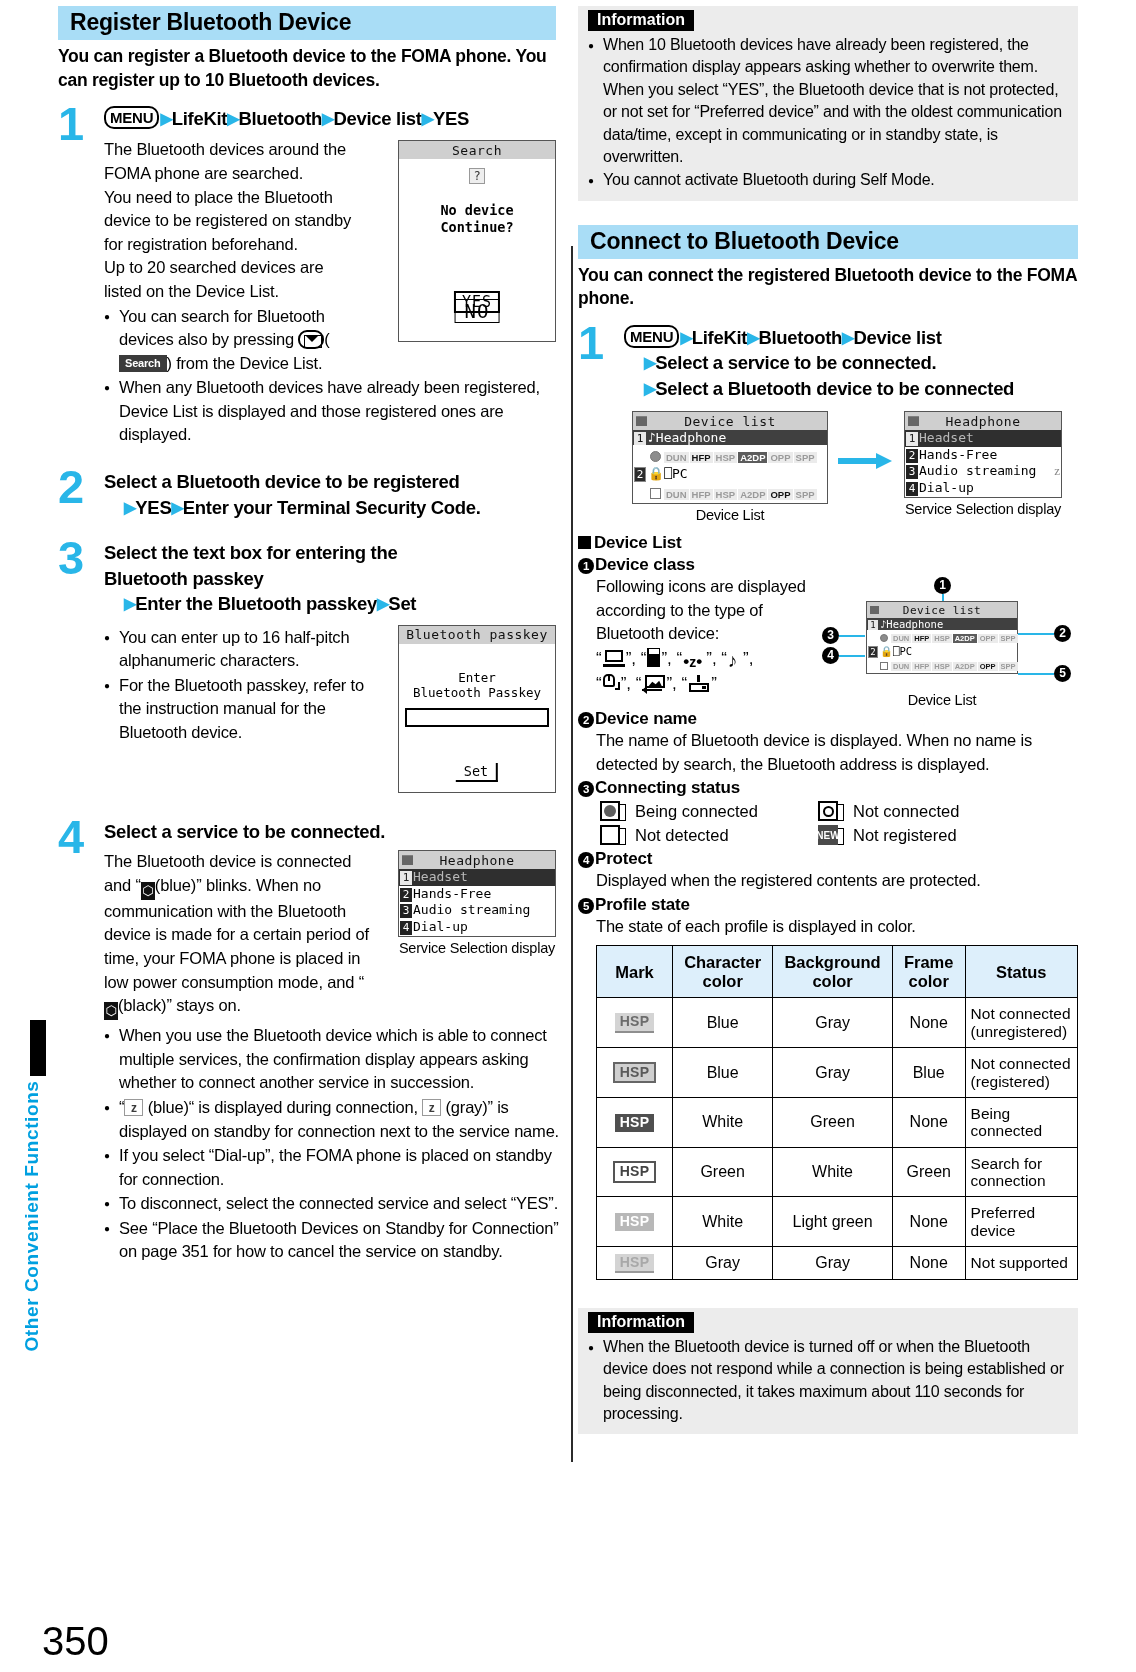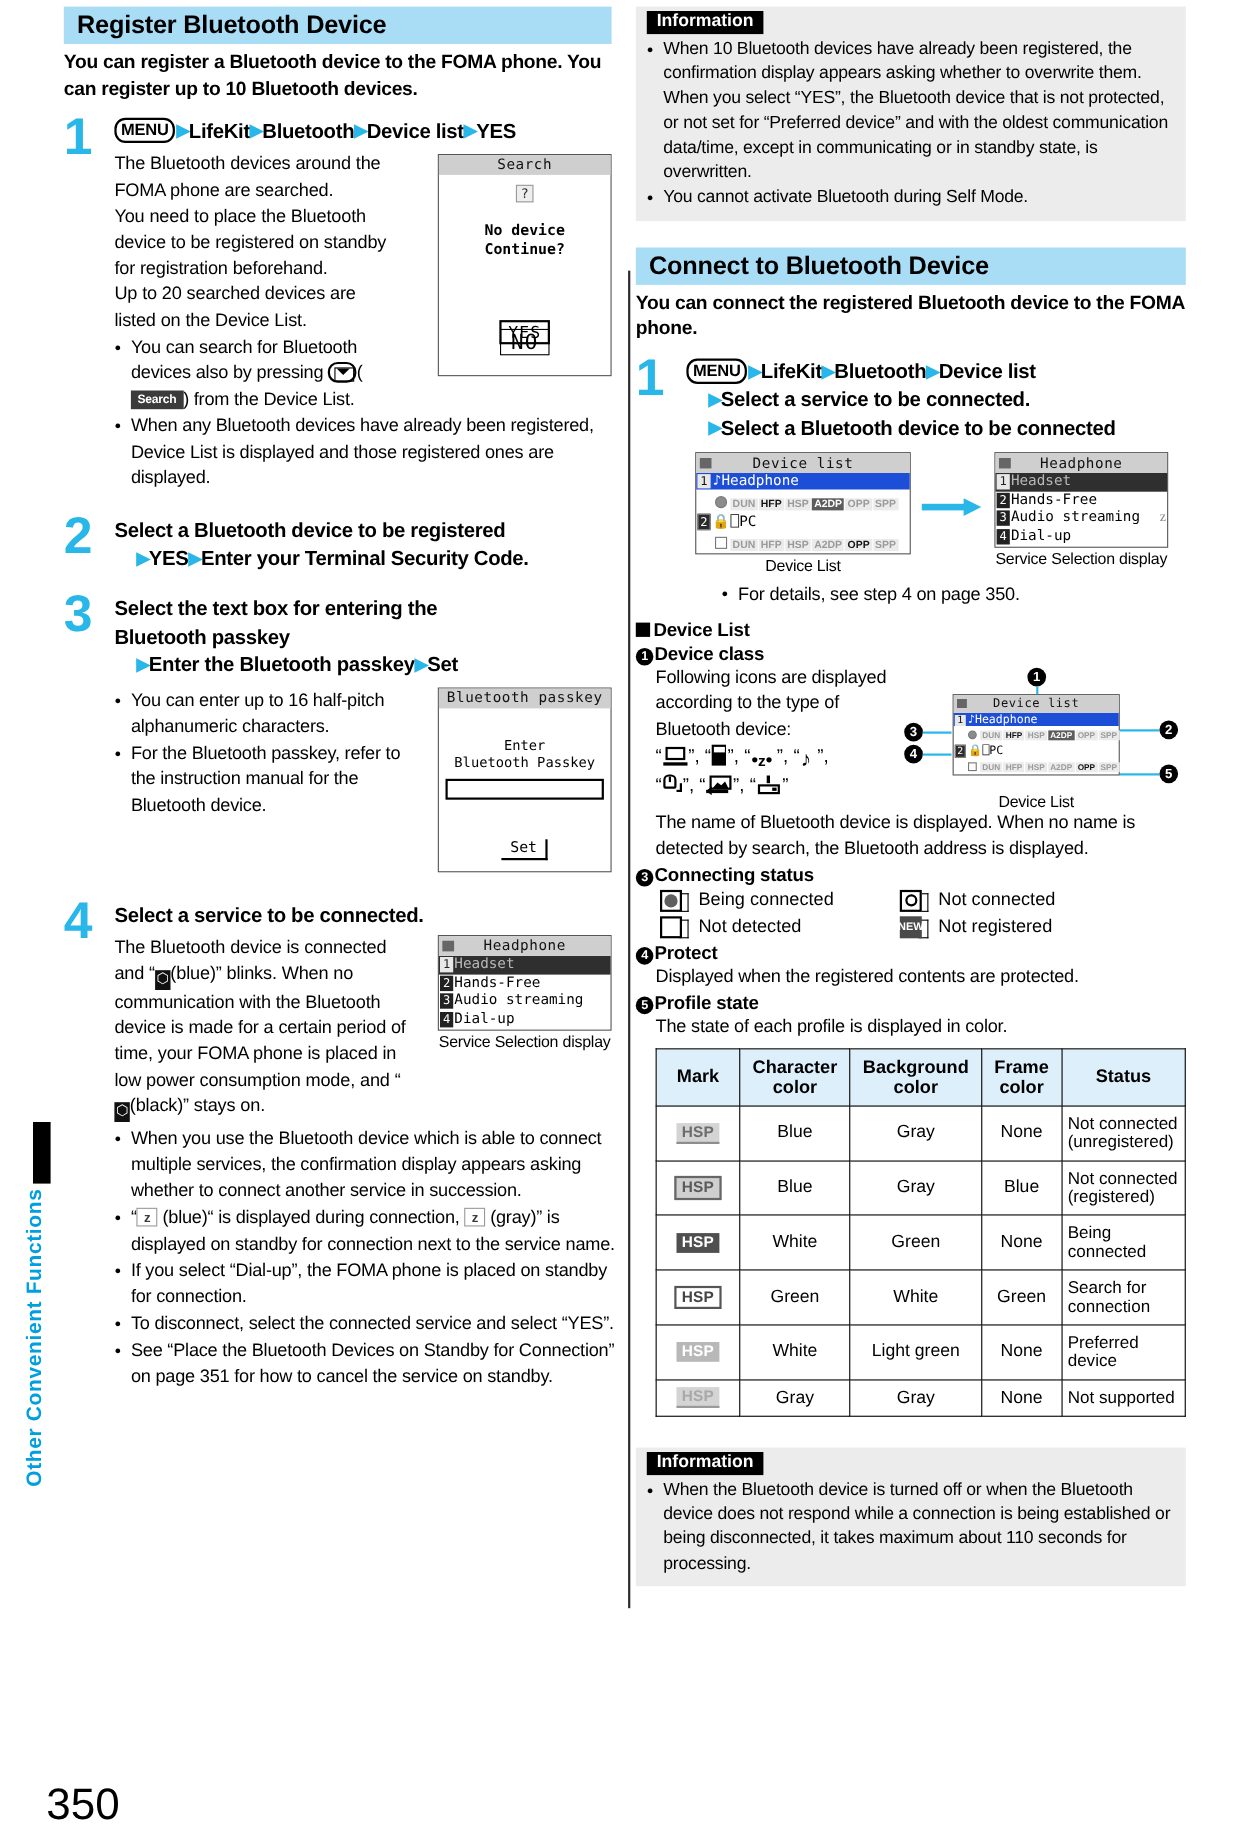--- a/index.html
+++ b/index.html
@@ -176,21 +176,21 @@
   .scr-service .row .n {
     display:inline-block; background:#222; color:#fff; width: 12px; text-align:center;
     font-size: 11px; margin-right: 1px;
   }
   .scr-service .row.sel { background: #2f2f2f; color: #b9b9b9; }
   .scr-service .row.sel .n { background:#e8e8e8; color:#222; }
 
   
   .scr-devlist { width: 196px; }
   .scr-devlist .row1 {
-    background: #1d4ed8; color: #fff; font-size: 13px; padding: 0 1px; white-space:nowrap;
+    background: #404040; color: #fff; font-size: 13px; padding: 0 1px; white-space:nowrap;
   }
   .scr-devlist .row2 { font-size: 13px; padding: 0 1px; white-space:nowrap; }
   .scr-devlist .idx {
     display:inline-block; background:#e8e8e8; color:#111; width: 12px;
     text-align:center; font-size: 11px; margin-right:2px;
   }
   .scr-devlist .idx.dark { background:#2b2b2b; color:#fff; border:1px solid #888;}
   .proflist { padding: 1px 0 1px 17px; white-space: nowrap; }
   .prof {
     display:inline-block; font-family:"Liberation Sans",sans-serif;
@@ -525,23 +525,20 @@
           </div>
           <div class="row sel"><span class="n">1</span><span>Headset</span></div>
           <div class="row"><span class="n">2</span><span>Hands-Free</span></div>
           <div class="row"><span class="n">3</span><span>Audio streaming</span><span style="float:right;color:#888;">ᴢ</span></div>
           <div class="row"><span class="n">4</span><span>Dial-up</span></div>
         </div>
         <div class="caption">Service Selection display</div>
       </div>
     </div>
 
-    <ul class="bullets" style="padding-left:32px; margin-top:6px;">
-      <li>For details, see step 4 on page 350.</li>
-    </ul>
   </div>
 
   <div class="subhead" style="margin-top:10px;">
     <span class="sq-inline"></span><span>Device List</span>
   </div>
 
   <div class="flex-row">
     <div style="width:248px;">
       <div class="subhead" style="margin-top:2px;">
         <span class="num-inline">1</span><span>Device class</span>
@@ -579,20 +576,23 @@
         </div>
         <div class="row2" style="font-size:10.5px;"><span class="idx dark" style="width:10px;font-size:9px;">2</span><span>🔒</span><span>⎕</span><span>PC</span></div>
         <div class="proflist" style="padding-left:13px;">
           <span class="statbox" style="width:8px;height:8px;"></span><span class="prof" style="font-size:7.5px;">DUN</span><span class="prof" style="font-size:7.5px;">HFP</span><span class="prof" style="font-size:7.5px;">HSP</span><span class="prof" style="font-size:7.5px;">A2DP</span><span class="prof blk" style="font-size:7.5px;">OPP</span><span class="prof" style="font-size:7.5px;">SPP</span>
         </div>
       </div>
       <div class="caption" style="position:absolute; left:44px; top:112px; width:152px;">Device List</div>
     </div>
   </div>
 
+  <div class="subhead" style="margin-top:2px;">
+    <span class="num-inline">2</span><span>Device name</span>
+  </div>
   <div class="sub-body">The name of Bluetooth device is displayed. When no name is detected by search, the Bluetooth address is displayed.</div>
 
   <div class="subhead" style="margin-top:2px;">
     <span class="num-inline">3</span><span>Connecting status</span>
   </div>
   <div class="legend">
     <div class="legend-row">
       <div class="legend-cell">
         <span class="ic-wrap">
             <span class="ic-shadow"></span>

